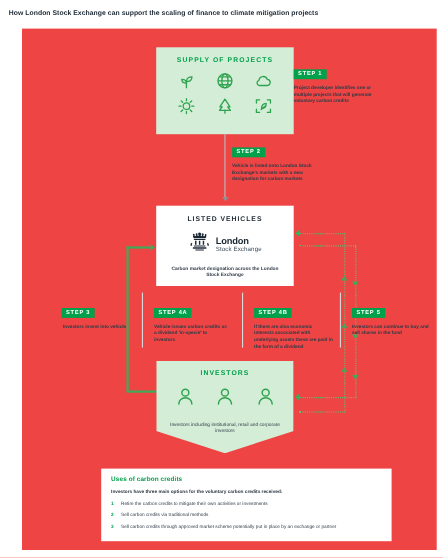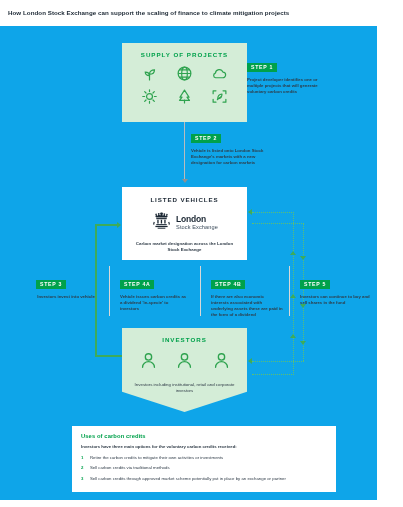--- a/index.html
+++ b/index.html
@@ -11,23 +11,23 @@
   }
   .page{position:relative;width:403px;height:507px;}
 
   .title{
     position:absolute;left:8px;top:8px;width:390px;
     font-size:6.2px;font-weight:bold;color:#1b2733;
     letter-spacing:0.05px;line-height:9px;
   }
 
   .canvas{
-    position:absolute;left:0;top:26px;
+    position:absolute;left:20px;top:26px;
     width:377px;height:474px;
-    background:#0ea5e9;
+    background:#ef4444;
   }
 
   
   .greenbox{
     position:absolute;
     background:#d4edd7;
     box-sizing:border-box;
   }
   .greenbox .gb-title{
     text-align:center;

